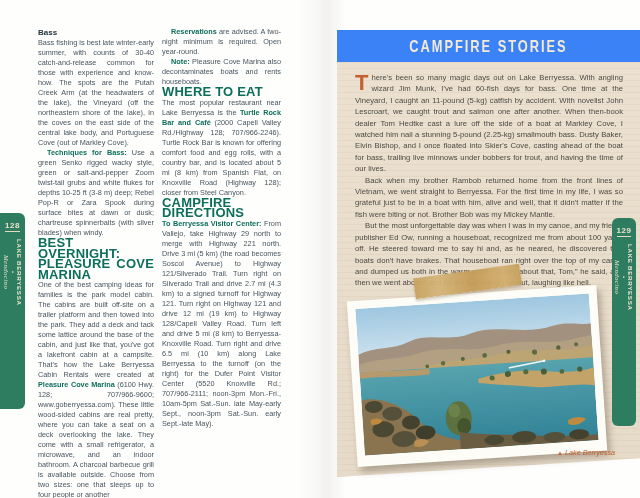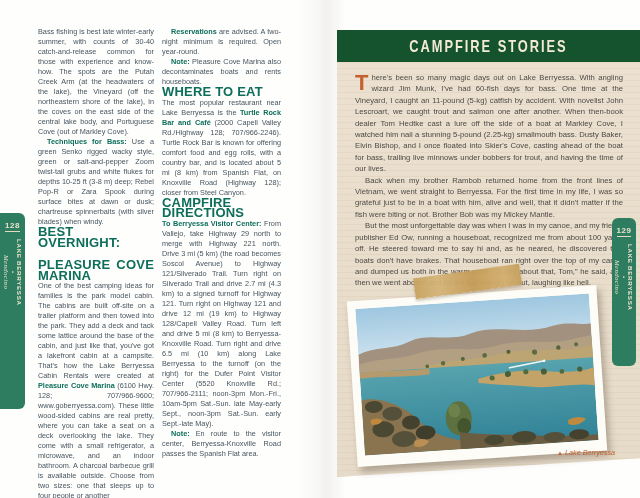--- a/index.html
+++ b/index.html
@@ -7,47 +7,47 @@
   body { font-family:"Liberation Sans", sans-serif; background:#ffffff; }
   .spread { position:relative; width:640px; height:498px; background:#fefefd; overflow:hidden; }
 
   
   .gutter { position:absolute; left:298px; top:0; width:48px; height:498px; pointer-events:none;
     background:linear-gradient(90deg, rgba(0,0,0,0) 0%, rgba(110,100,85,.05) 45%, rgba(110,100,85,.09) 58%, rgba(0,0,0,0) 100%); }
 
   
   .tab { position:absolute; background:#2e7d60; color:#ece3cc; display:flex; flex-direction:column; align-items:center; }
   .tab-left  { left:0; top:213px; width:25px; height:196px; border-radius:0 6px 6px 0; }
-  .tab-right { left:612px; top:218px; width:24px; height:148px; border-radius:6px; }
+  .tab-right { left:612px; top:218px; width:24px; height:208px; border-radius:6px; }
   .tab-num { font-size:8px; font-weight:bold; margin-top:8px; border-bottom:1px solid #e4dabd; padding-bottom:1px; letter-spacing:.5px; }
   .tab-vtext { writing-mode:vertical-rl; margin-top:7px; display:flex; flex-direction:column; align-items:center; }
   .tab-region { font-size:6.2px; font-weight:bold; letter-spacing:.7px; }
   .tab-dot { font-size:6px; margin:4px 0; }
   .tab-area { font-family:"Liberation Serif", serif; font-style:italic; font-size:6.8px; letter-spacing:.4px; }
 
   
   .col { position:absolute; text-align:justify; font-size:7.3px; line-height:10px; color:#47555f; }
   .col-1 { left:38px; top:27px; width:116px; }
   .col-2 { left:162px; top:27px; width:119px; }
   .col p { margin:0; }
   .p-indent { text-indent:9px; }
   .bass-head { font-weight:bold; color:#22343c; font-size:8px; line-height:11px; margin:0 0 1px 0; }
   .subhead { font-weight:bold; color:#0d6e5b; font-size:13px; line-height:10.5px; letter-spacing:.2px; margin:8px 0 2px 0; }
-  .subhead.tight { margin-bottom:12px; }
+  .subhead.tight { margin-bottom:0; }
   .b-teal { font-weight:bold; color:#0d6e5b; }
 
   
   .cream {
     position:absolute; left:337px; top:62px; width:303px; height:415px;
     background:
       repeating-linear-gradient(180deg, rgba(190,170,140,.14) 0 1px, rgba(0,0,0,0) 1px 6px),
       linear-gradient(180deg, #ece1d0 0%, #e8dccb 60%, #e6dac9 100%);
     clip-path:polygon(0 0, 100% 0, 100% 95.5%, 0 100%);
   }
-  .banner { position:absolute; left:337px; top:30px; width:303px; height:32px; background:#14532d;
+  .banner { position:absolute; left:337px; top:30px; width:303px; height:32px; background:#3b82f6;
     display:flex; align-items:center; justify-content:center; }
   .banner-title { color:#f4ead6; font-weight:bold; font-size:16.5px; letter-spacing:2.5px;
     transform:scaleX(.78); white-space:nowrap; }
 
   .story { position:absolute; left:355px; top:72px; width:268px; text-align:justify;
     font-size:7.7px; line-height:11.4px; color:#4c4a45; }
   .story p { margin:0; }
   .story .p-in { text-indent:10px; }
   .dropcap { float:left; color:#c4612f; font-weight:bold; font-size:22px; line-height:19px; margin:1px 3px 0 0; }
 
@@ -62,35 +62,35 @@
   .caption { position:absolute; left:505px; top:448px; width:110px; text-align:right;
     color:#c4612f; font-style:italic; font-size:7.2px; }
   .caption .tri { font-style:normal; font-size:6px; margin-right:2px; }
 </style>
 </head>
 <body>
 
 <div class="spread">
 
   <div class="col col-1">
+    <p class="bass-head">Bass</p>
     <p>Bass fishing is best late winter-early summer, with counts of 30-40 catch-and-release common for those with experience and know-how. The spots are the Putah Creek Arm (at the headwaters of the lake), the Vineyard (off the northeastern shore of the lake), in the coves on the east side of the central lake body, and Portuguese Cove (out of Markley Cove).</p>
     <p class="p-indent"><span class="b-teal">Techniques for Bass:</span><span> Use a green Senko rigged wacky style, green or salt-and-pepper Zoom twist-tail grubs and white flukes for depths 10-25 ft (3-8 m) deep; Rebel Pop-R or Zara Spook during surface bites at dawn or dusk; chartreuse spinnerbaits (with silver blades) when windy.</span></p>
     <p class="subhead tight">BEST OVERNIGHT:</p>
     <p class="subhead" style="margin-top:0;">PLEASURE COVE MARINA</p>
     <p><span>One of the best camping ideas for families is the park model cabin. The cabins are built off-site on a trailer platform and then towed into the park. They add a deck and tack some lattice around the base of the cabin, and just like that, you've got a lakefront cabin at a campsite. That's how the Lake Berryessa Cabin Rentals were created at </span><span class="b-teal">Pleasure Cove Marina</span><span> (6100 Hwy. 128; 707/966-9600; www.goberryessa.com). These little wood-sided cabins are real pretty, where you can take a seat on a deck overlooking the lake. They come with a small refrigerator, a microwave, and an indoor bathroom. A charcoal barbecue grill is available outside. Choose from two sizes: one that sleeps up to four people or another</span></p>
   </div>
 
   <div class="col col-2">
     <p class="p-indent"><span class="b-teal">Reservations</span><span> are advised. A two-night minimum is required. Open year-round.</span></p>
     <p class="p-indent"><span class="b-teal">Note:</span><span> Pleasure Cove Marina also decontaminates boats and rents houseboats.</span></p>
     <p class="subhead">WHERE TO EAT</p>
     <p><span>The most popular restaurant near Lake Berryessa is the </span><span class="b-teal">Turtle Rock Bar and Café</span><span> (2000 Capell Valley Rd./Highway 128; 707/966-2246). Turtle Rock Bar is known for offering comfort food and egg rolls, with a country bar, and is located about 5 mi (8 km) from Spanish Flat, on Knoxville Road (Highway 128); closer from Steel Canyon.</span></p>
     <p class="subhead">CAMPFIRE DIRECTIONS</p>
     <p><span class="b-teal">To Berryessa Visitor Center:</span><span> From Vallejo, take Highway 29 north to merge with Highway 221 north. Drive 3 mi (5 km) (the road becomes Soscol Avenue) to Highway 121/Silverado Trail. Turn right on Silverado Trail and drive 2.7 mi (4.3 km) to a signed turnoff for Highway 121. Turn right on Highway 121 and drive 12 mi (19 km) to Highway 128/Capell Valley Road. Turn left and drive 5 mi (8 km) to Berryessa-Knoxville Road. Turn right and drive 6.5 mi (10 km) along Lake Berryessa to the turnoff (on the right) for the Dufer Point Visitor Center (5520 Knoxville Rd.; 707/966-2111; noon-3pm Mon.-Fri., 10am-5pm Sat.-Sun. late May-early Sept., noon-3pm Sat.-Sun. early Sept.-late May).</span></p>
-    <p class="p-indent"><span class="b-teal">Note:</span><span> En route to the visitor center, Berryessa-Knoxville Road passes the Spanish Flat area.</span></p>
   </div>
 
   <div class="tab tab-left">
     <div class="tab-num">128</div>
     <div class="tab-vtext">
       <span class="tab-region">LAKE BERRYESSA</span>
       <span class="tab-dot">•</span>
       <span class="tab-area">Mendocino</span>
     </div>
   </div>

